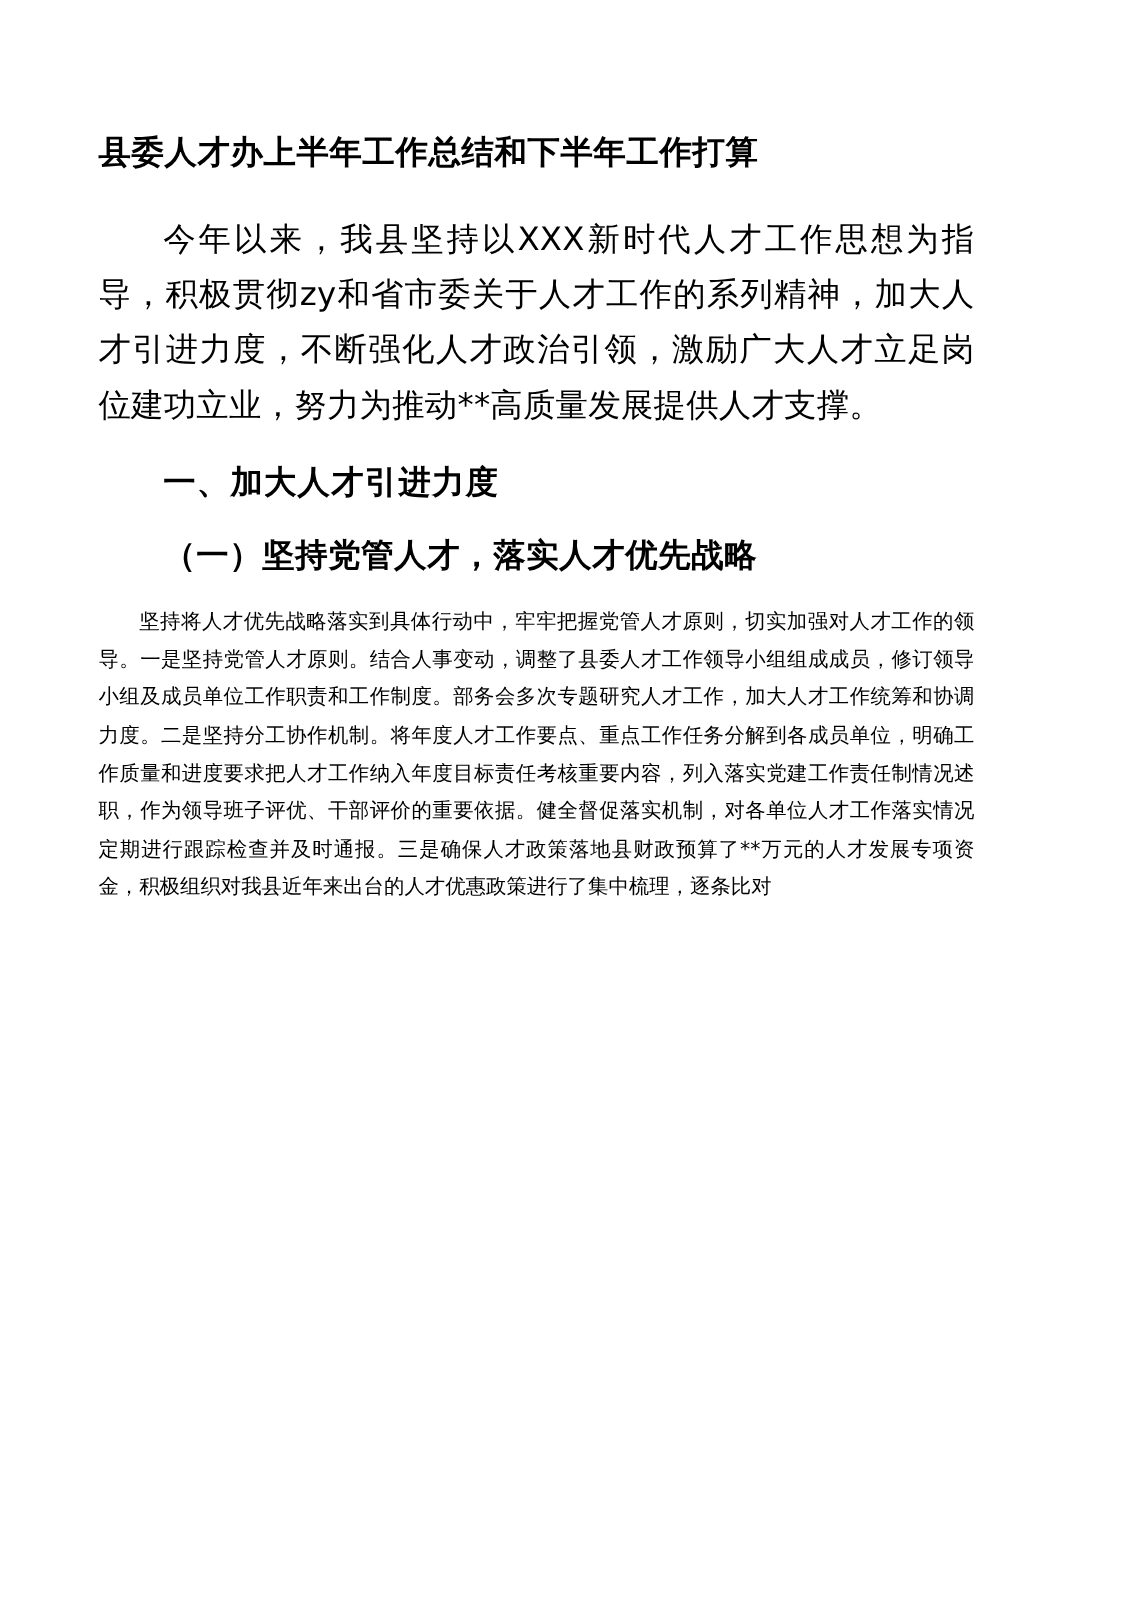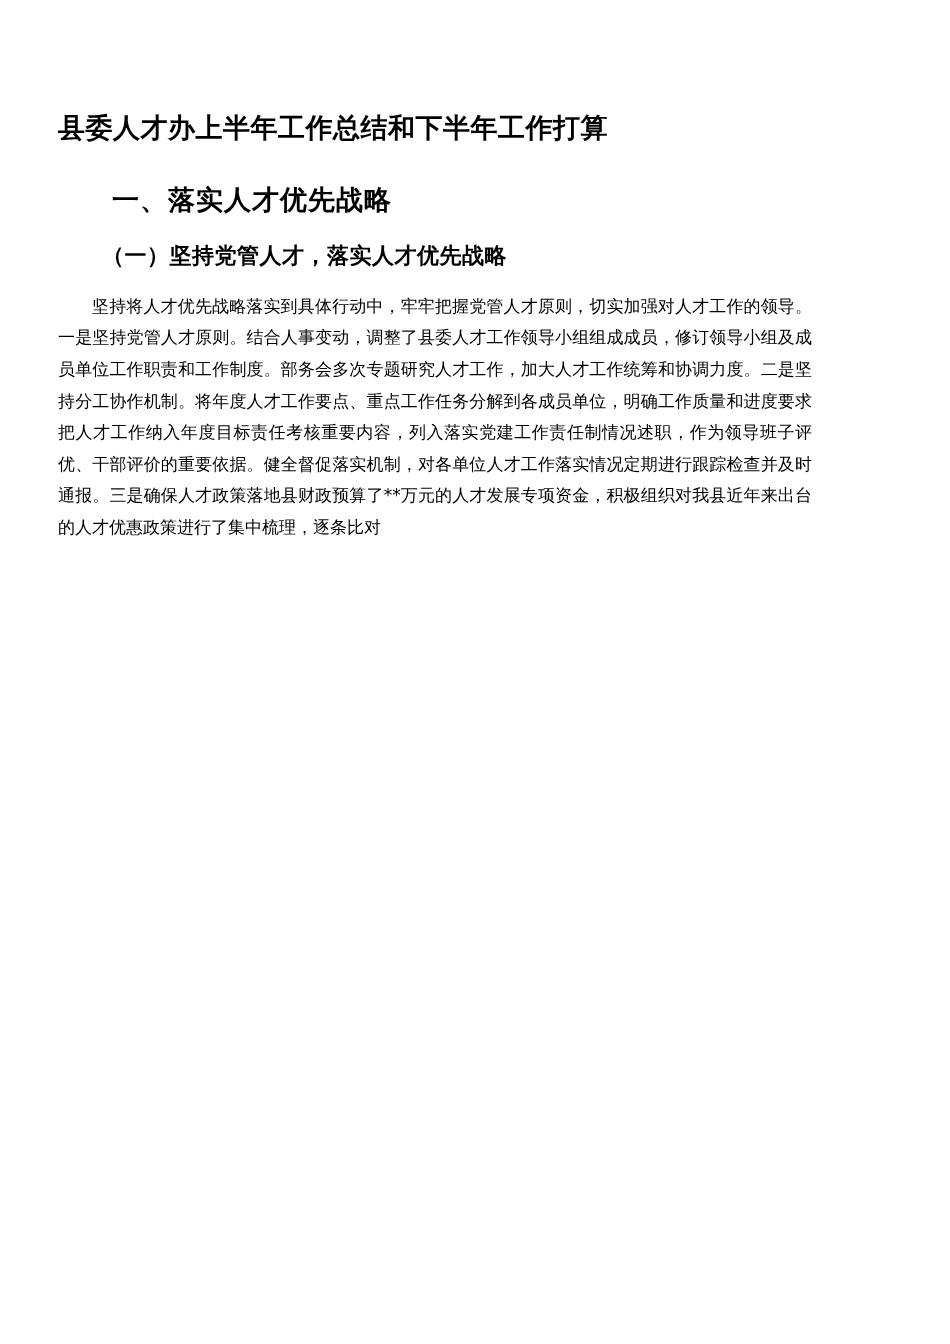--- a/index.html
+++ b/index.html
@@ -11,21 +11,21 @@
     width: 950px;
     height: 1344px;
     font-family: "DejaVu Sans", "Liberation Sans", sans-serif;
     color: #000000;
     overflow: hidden;
   }
   .page {
     box-sizing: border-box;
     width: 950px;
     height: 1344px;
-    padding: 108px 138px 0 58px;
+    padding: 108px 138px 0 82px;
     background: #ffffff;
     border-radius: 29px;
   }
   .doc-title {
     font-size: 27px;
     font-weight: 700;
     line-height: 1.5;
     letter-spacing: 0.5px;
     margin: 0 0 28px 0;
     text-align: left;
@@ -41,37 +41,38 @@
   }
   .heading-1 {
     font-size: 27px;
     font-weight: 700;
     line-height: 1.72;
     text-indent: 2em;
     margin: 18px 0 14px 0;
     letter-spacing: 1px;
   }
   .heading-2 {
-    font-size: 22px;
+    font-size: 27px;
     font-weight: 700;
     line-height: 1.72;
     text-indent: 2em;
     margin: 14px 0 16px 0;
     letter-spacing: 0.5px;
   }
   .body-block {
     font-size: 17px;
     line-height: 1.86;
     text-indent: 2em;
     margin: 0;
     text-align: justify;
     text-justify: inter-ideograph;
   }
 </style>
 </head>
 <body>
 
 <div class="page">
   <h1 class="doc-title">县委人才办上半年工作总结和下半年工作打算</h1>
-  <h2 class="heading-1">一、落实人才优先战略</h2>
+  <p class="para">今年以来，我县坚持以XXX新时代人才工作思想为指导，积极贯彻zy和省市委关于人才工作的系列精神，加大人才引进力度，不断强化人才政治引领，激励广大人才立足岗位建功立业，努力为推动**高质量发展提供人才支撑。</p>
+  <h2 class="heading-1">一、加大人才引进力度</h2>
   <h3 class="heading-2">（一）坚持党管人才，落实人才优先战略</h3>
   <p class="body-block">坚持将人才优先战略落实到具体行动中，牢牢把握党管人才原则，切实加强对人才工作的领导。一是坚持党管人才原则。结合人事变动，调整了县委人才工作领导小组组成成员，修订领导小组及成员单位工作职责和工作制度。部务会多次专题研究人才工作，加大人才工作统筹和协调力度。二是坚持分工协作机制。将年度人才工作要点、重点工作任务分解到各成员单位，明确工作质量和进度要求把人才工作纳入年度目标责任考核重要内容，列入落实党建工作责任制情况述职，作为领导班子评优、干部评价的重要依据。健全督促落实机制，对各单位人才工作落实情况定期进行跟踪检查并及时通报。三是确保人才政策落地县财政预算了**万元的人才发展专项资金，积极组织对我县近年来出台的人才优惠政策进行了集中梳理，逐条比对</p>
 </div>
 
 </body></html>

